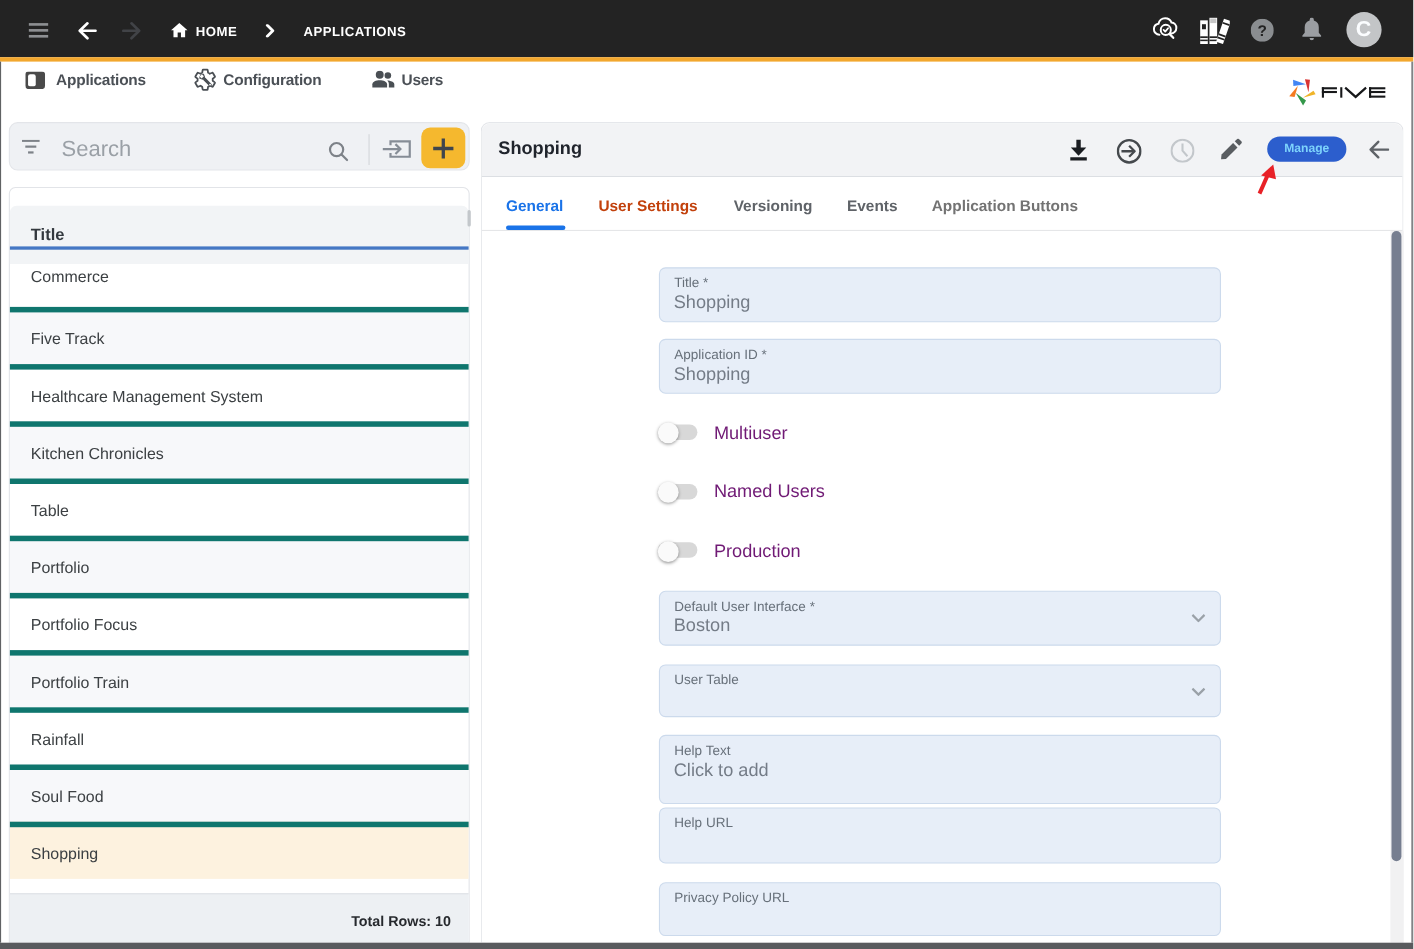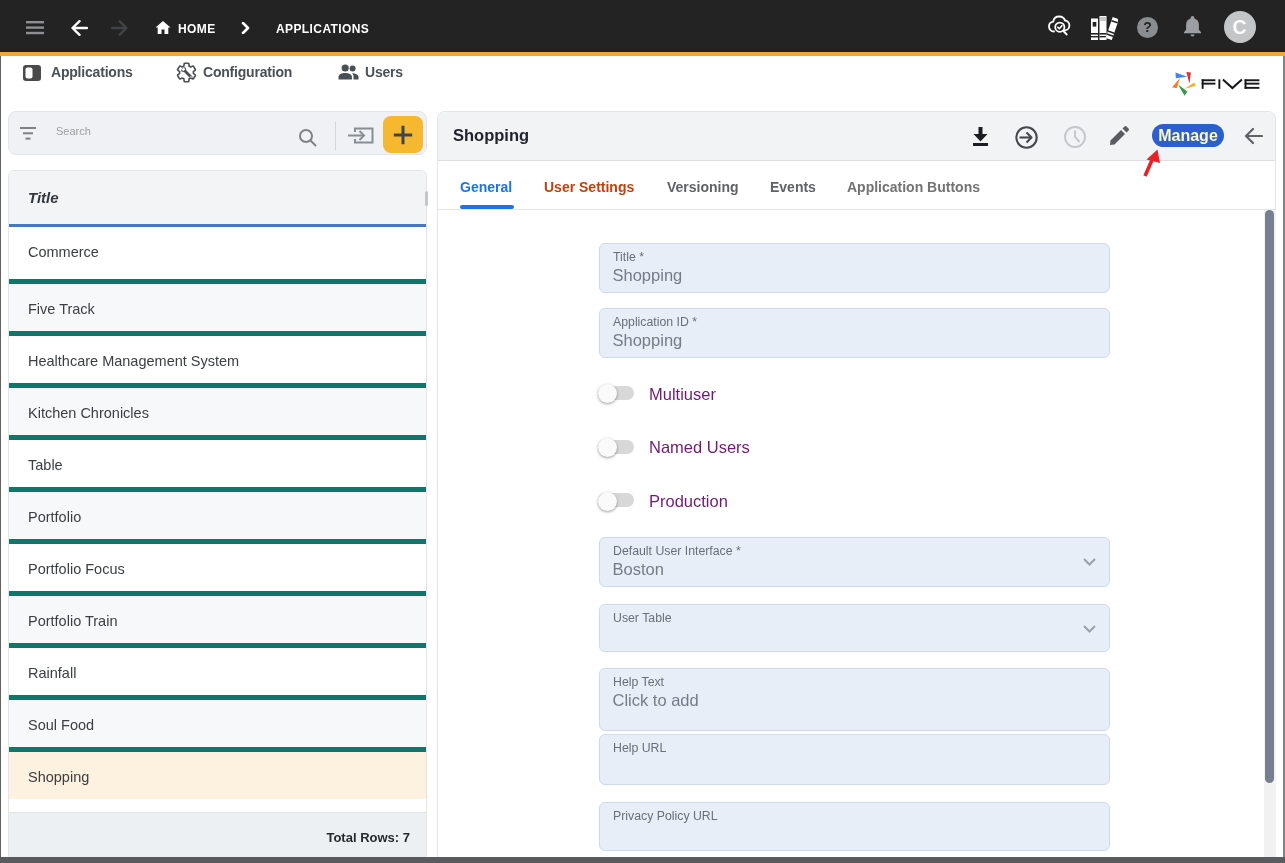--- a/index.html
+++ b/index.html
@@ -16,41 +16,41 @@
   
   .menuitem { position:absolute; top:64px; color:#4b5056; font-size:14px; font-weight:bold; letter-spacing:-0.2px; }
 
   
   #searchcard { position:absolute; left:8px; top:111px; width:419px; height:44px;
     background:#eff1f4; border:1px solid #e3e5e9; border-radius:8px; }
   #plusbtn { position:absolute; left:383px; top:116px; width:40px; height:37px;
     background:#f5b82e; border-radius:8px; }
   #tablecard { position:absolute; left:8px; top:170px; width:419px; height:687px;
     background:#fff; border:1px solid #e2e4e8; border-radius:6px 6px 0 0; }
-  #thead { position:absolute; left:0; top:0; width:417px; height:53px; background:#f2f4f6;
-    border-radius:6px 6px 0 0;font-style:italic; }
+  #thead { position:absolute; left:0; top:16px; width:417px; height:53px; background:#f2f4f6;
+    border-radius:6px 6px 0 0; }
   #thead .t { position:absolute; left:19px; top:18px; font-size:15px; font-weight:bold; color:#33383e; }
   #bluerule { position:absolute; left:0; top:53px; width:417px; height:3px; background:#4577c4; }
   .row { position:absolute; left:0; width:417px; height:52px; font-size:14.5px; color:#3c4043; }
   .row span { position:absolute; left:19px; top:17px; }
   .row.g { background:#f7f8fa; }
   .row.sel { background:#fdf2df; }
   .row.b { border-top:5px solid #0f766e; }
   #tfoot { position:absolute; left:0; top:641px; width:417px; height:45px; background:#edf0f3;
     border-top:1px solid #dfe2e6; }
   #tfoot span { position:absolute; right:16px; top:17px; font-size:13px; font-weight:bold; color:#26292d; }
 
   
   #rpanel { position:absolute; left:437px; top:111px; width:839px; height:746px;
     background:#fff; border:1px solid #e3e5e9; border-bottom:none; border-radius:8px 8px 0 0; }
   #rhead { position:absolute; left:0; top:0; width:837px; height:49px; background:#f2f3f5;
     border-bottom:1px solid #dcdfe3; border-radius:8px 8px 0 0; }
   #rhead .title { position:absolute; left:15px; top:14px; font-size:16.5px; font-weight:bold; color:#20242c; }
   #managebtn { position:absolute; left:714px; top:12px; width:72px; height:23px; background:#2c5ecd;
-    border-radius:11.5px; color:#fef9c3; font-size:16px; font-weight:bold; text-align:center; line-height:23px; }
+    border-radius:11.5px; color:#7dd3fc; font-size:11px; font-weight:bold; text-align:center; line-height:23px; }
   .tab { position:absolute; top:67px; font-size:14px; font-weight:bold; color:#5f6368; }
   #tabline { position:absolute; left:22px; top:92.5px; width:54px; height:4.5px; background:#1a73e8; border-radius:3px; }
 
   
   .fld { position:absolute; left:161px; width:511px; background:#e7eef8;
     border:1px solid #ccdaec; border-radius:6px; }
   .fld .lb { position:absolute; left:13px; top:6px; font-size:12.3px; color:#67707a; }
   .fld .vl { position:absolute; left:12.5px; top:22px; font-size:16.5px; color:#747c87; }
   .tgl-track { position:absolute; left:160px; width:36px; height:14px; background:#d8d8d8; border-radius:7px; }
   .tgl-thumb { position:absolute; left:160px; width:19px; height:19px; background:#fafafa; border-radius:50%;
@@ -168,21 +168,21 @@
     </g>
     <path d="M52.9 9.6l9.5 8.5 9.5-8.5" stroke="#17181a" stroke-width="2" fill="none"></path>
   </svg>
 
   <div id="searchcard">
     <svg class="abs" style="left:11px;top:15px" width="17" height="13" viewBox="0 0 17 13">
       <rect x="0" y="0" width="16" height="2" fill="#7d8288"></rect>
       <rect x="3" y="5.3" width="10" height="2" fill="#7d8288"></rect>
       <rect x="5.5" y="10.6" width="5" height="2" fill="#7d8288"></rect>
     </svg>
-    <div class="abs" style="left:47px;top:13px;font-size:11px;color:#9aa0a6;">Search</div>
+    <div class="abs" style="left:47px;top:13px;font-size:20px;color:#9aa0a6;">Search</div>
     <svg class="abs" style="left:289px;top:16px" width="20" height="20" viewBox="0 0 20 20">
       <circle cx="8" cy="8" r="6" stroke="#7d8288" stroke-width="2" fill="none"></circle>
       <path d="M12.5 12.5l5 5" stroke="#7d8288" stroke-width="2" stroke-linecap="round"></path>
     </svg>
     <div class="abs" style="left:326px;top:10px;width:1px;height:28px;background:#d3d6da;"></div>
     <svg class="abs" style="left:337px;top:14px" width="28" height="19" viewBox="0 0 28 19">
       <path d="M9 6V2.5h17.5v14H9V13" stroke="#868d96" stroke-width="2" fill="none"></path>
       <path d="M2 9.5h15" stroke="#868d96" stroke-width="2"></path>
       <path d="M13.5 5L18 9.5 13.5 14" stroke="#868d96" stroke-width="2" fill="none"></path>
     </svg>
@@ -225,21 +225,21 @@
     <div class="row b" style="top:472px">
         <span>Rainfall</span>
       </div>
     <div class="row g b" style="top:524px">
         <span>Soul Food</span>
       </div>
     <div class="row sel b" style="top:576px">
         <span>Shopping</span>
       </div>
     <div id="tfoot">
-        <span>Total Rows: 7</span>
+        <span>Total Rows: 10</span>
       </div>
     <div class="abs" style="left:416px;top:20px;width:3px;height:15px;background:#c3c7cb;border-radius:2px;"></div>
   </div>
 
   <div id="rpanel">
     <div id="rhead">
       <div class="title">Shopping</div>
 
       <svg class="abs" style="left:534px;top:14px" width="17" height="21" viewBox="0 0 17 21">
         <path d="M8.5 1v10" stroke="#1a1d21" stroke-width="4"></path>

